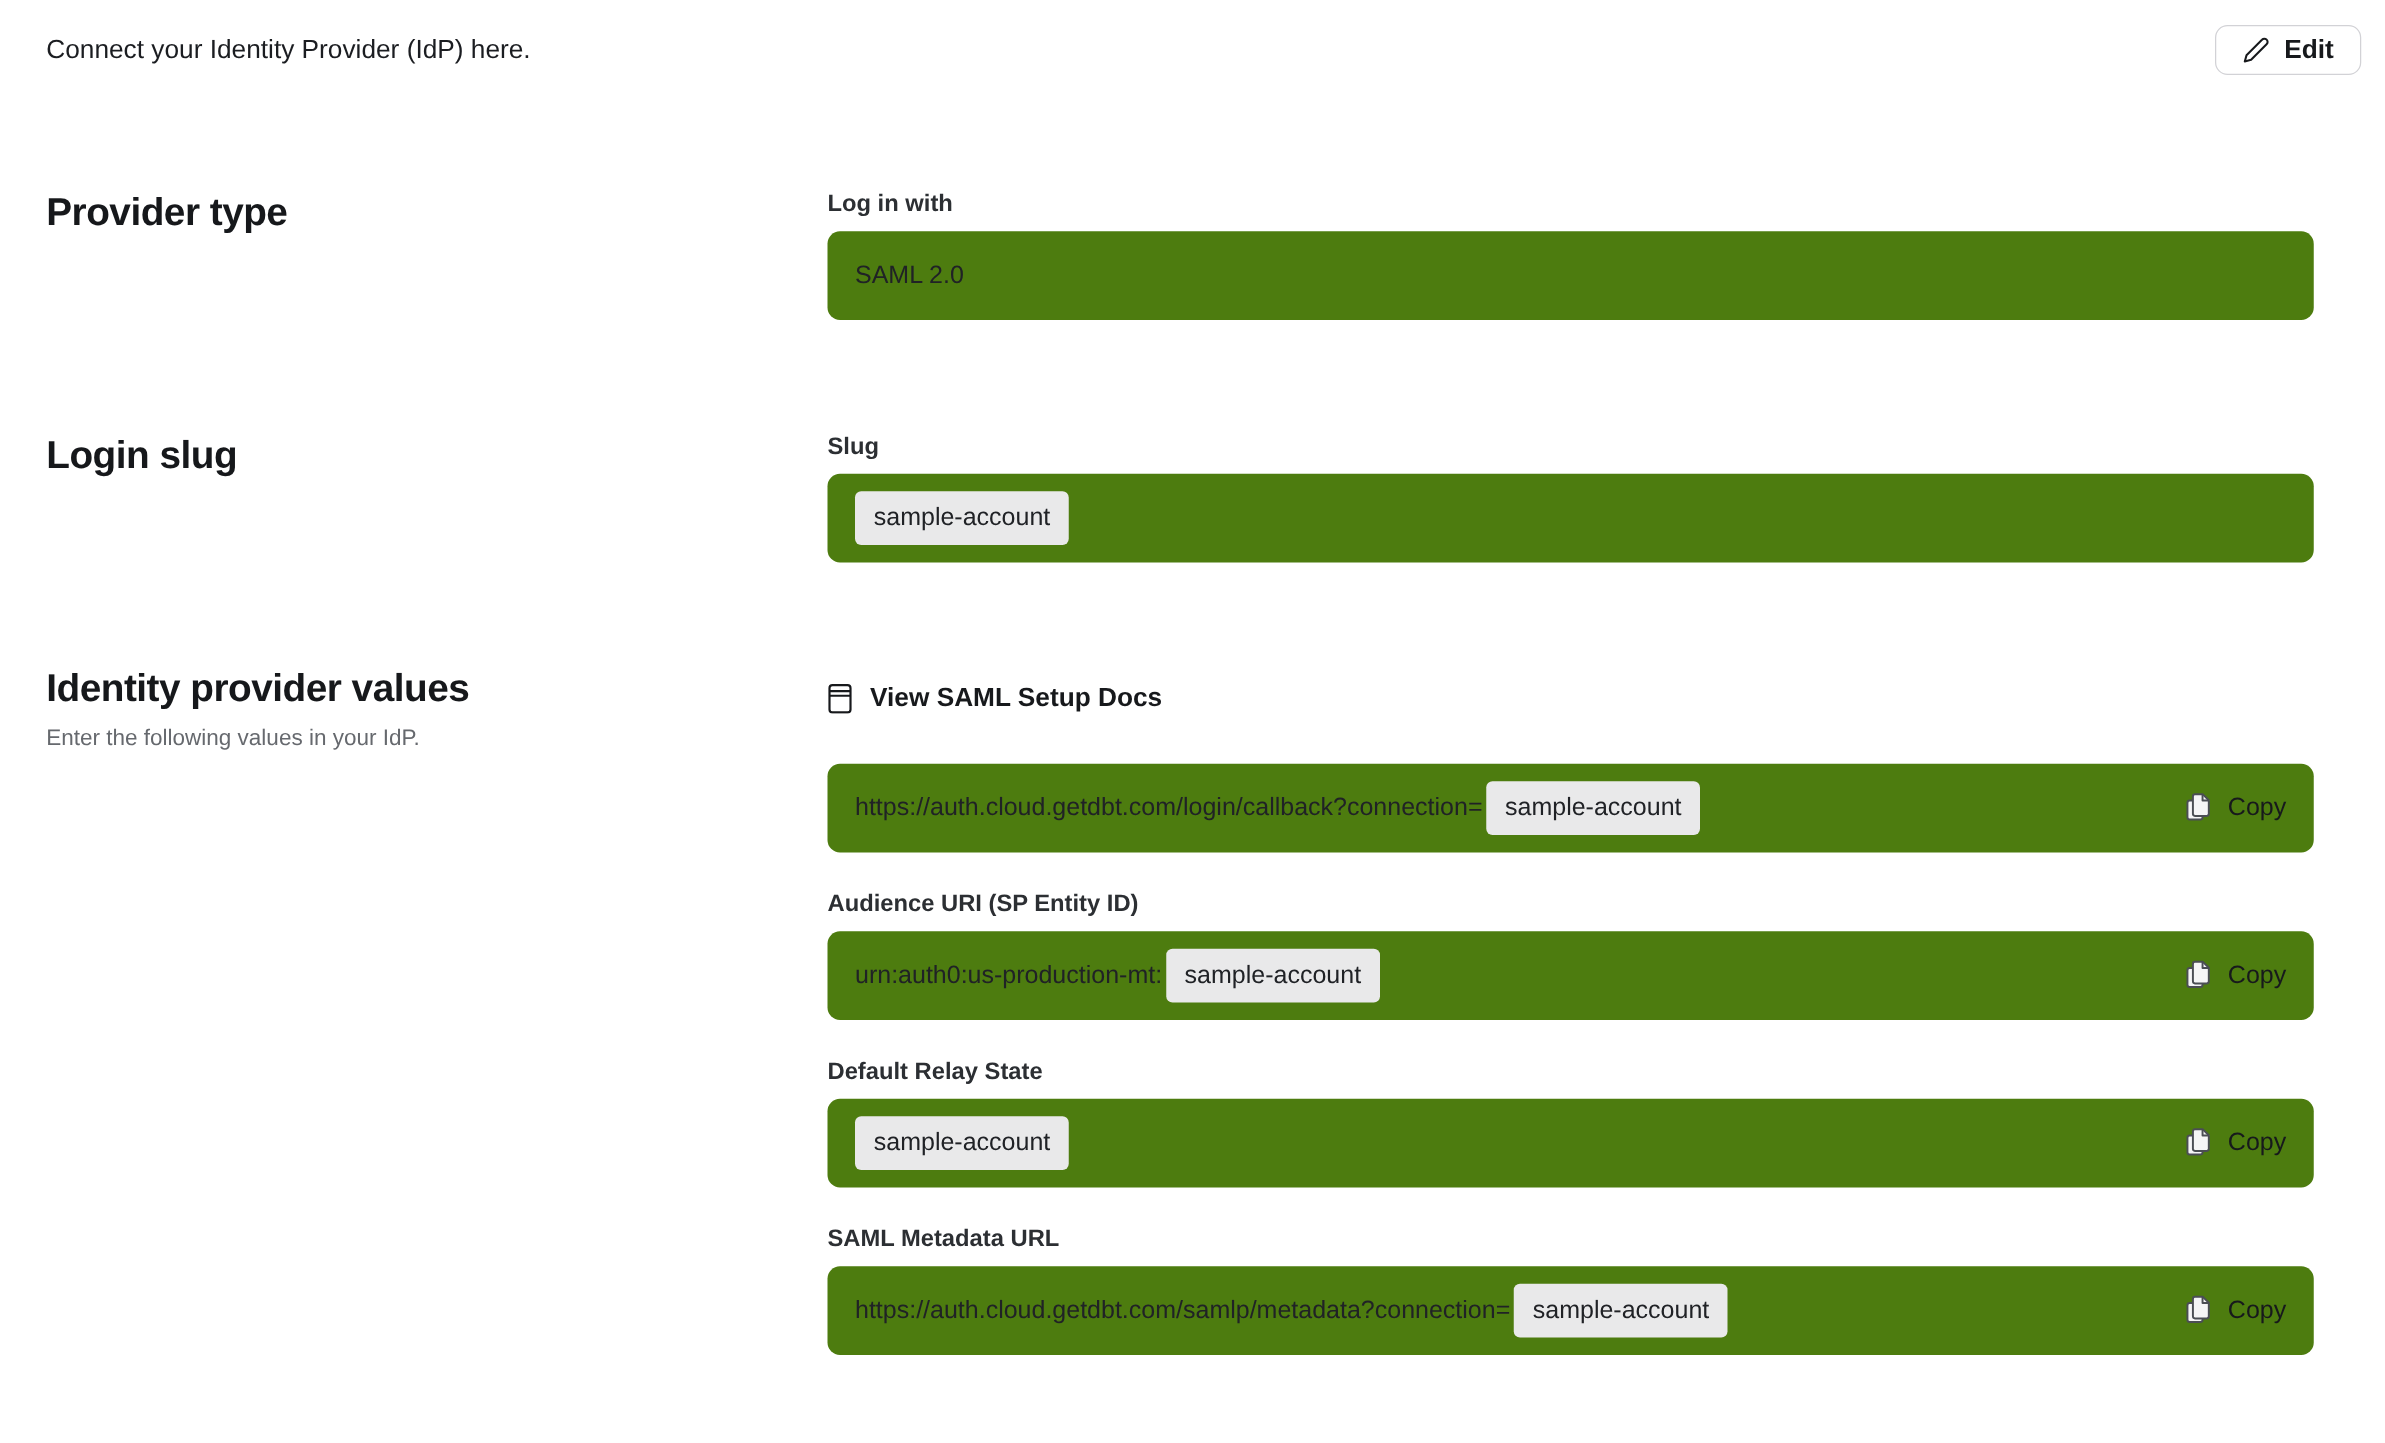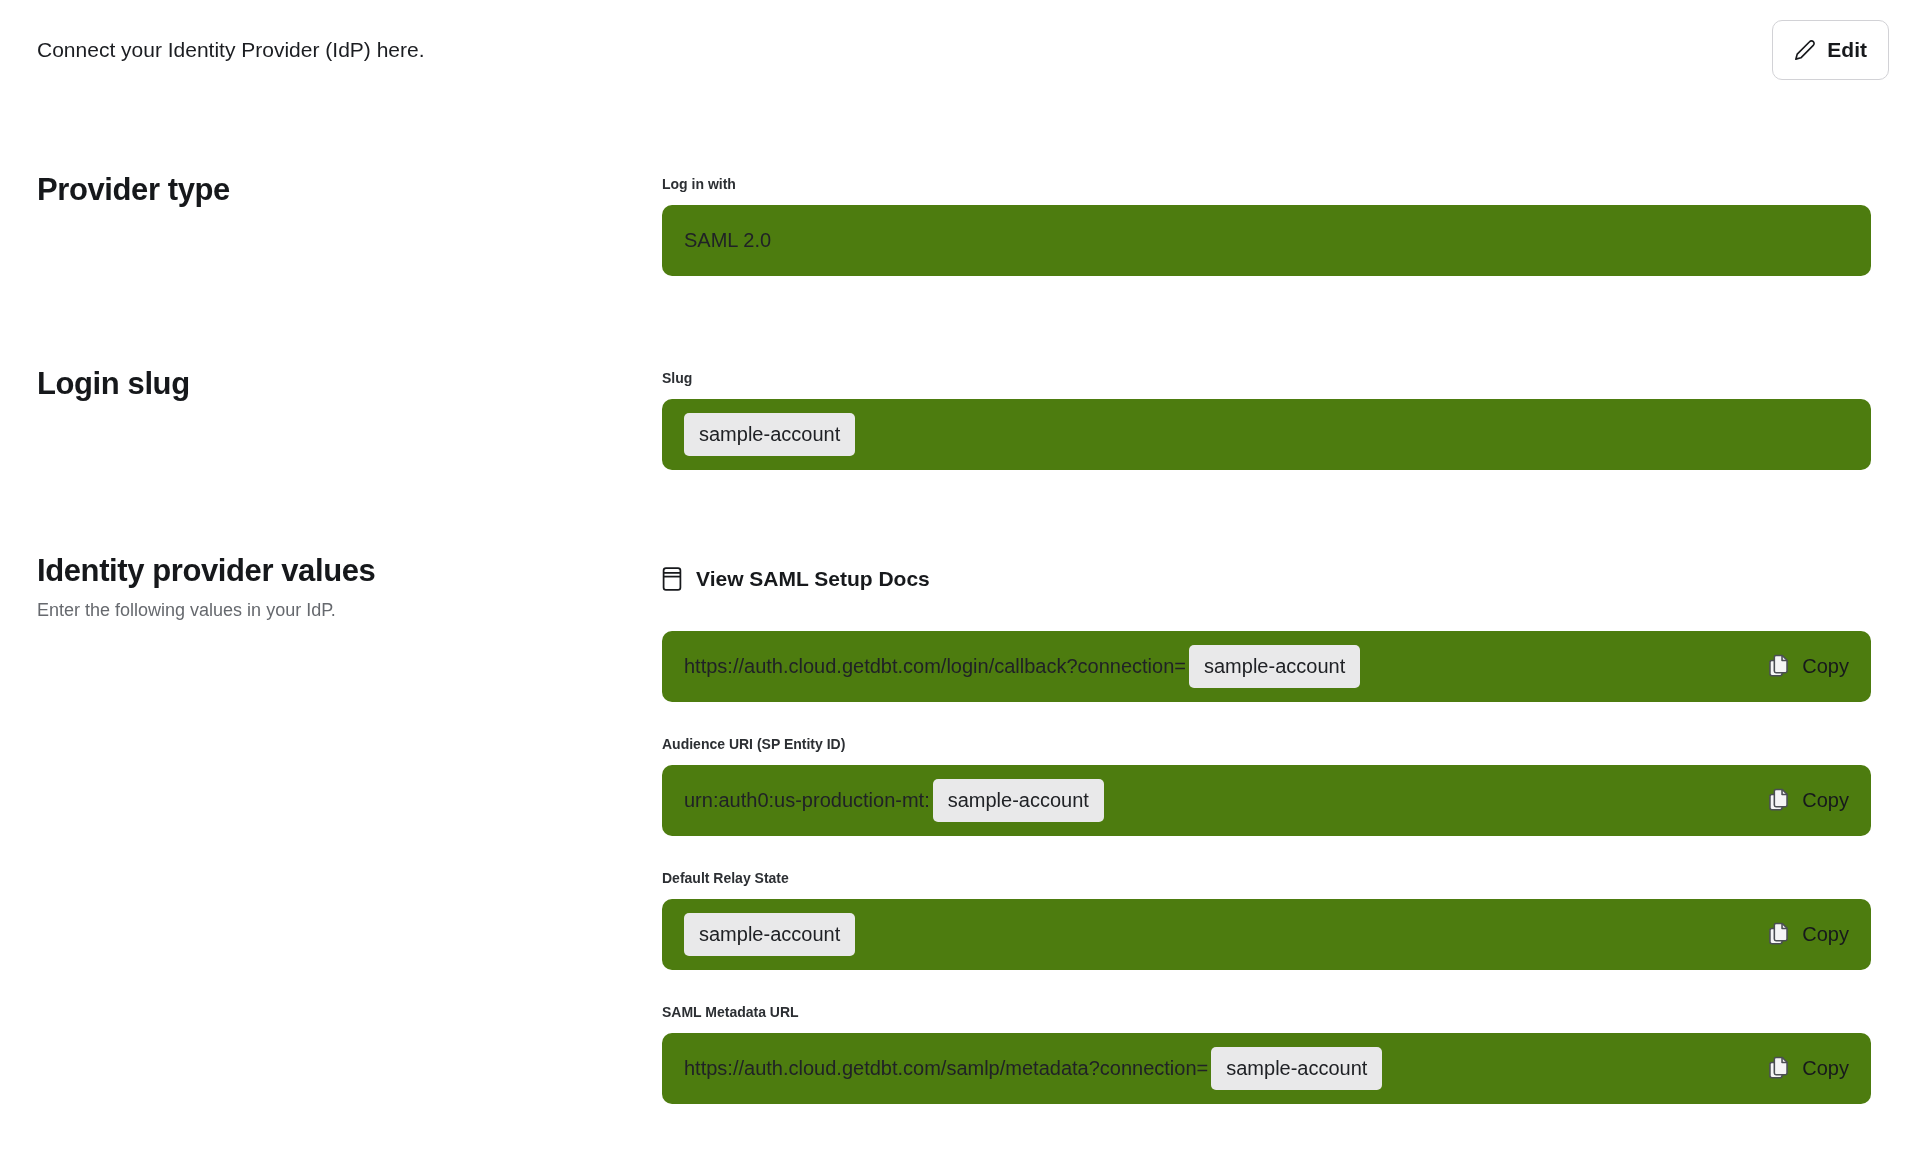--- a/index.html
+++ b/index.html
@@ -24,35 +24,35 @@
     font-size: 21px;
     color: #1b1d21;
   }
   .edit-btn {
     display: flex;
     align-items: center;
     gap: 11px;
     background: #ffffff;
     border: 1px solid #d2d2d6;
     border-radius: 10px;
-    height: 60px;
+    height: 40px;
     padding: 0 21px;
     font-family: "Liberation Sans", sans-serif;
     font-size: 21px;
     font-weight: 600;
     color: #17191c;
     cursor: pointer;
   }
   .edit-btn svg { display: block; }
 
   
   .row {
     display: flex;
     padding-left: 37px;
-    padding-right: 37px;
+    padding-right: 57px;
   }
   .row-provider { margin-top: 92px; }
   .row-slug     { margin-top: 90px; }
   .row-idp      { margin-top: 83px; }
   .col-left  { width: 625px; flex-shrink: 0; }
   .col-right { flex: 1; min-width: 0; }
 
   .section-heading {
     margin: 0;
     font-size: 31px;
@@ -62,21 +62,21 @@
     line-height: 1.15;
   }
   .section-sub {
     margin-top: 11px;
     font-size: 18px;
     color: #66696e;
   }
 
   
   .field-label {
-    font-size: 14px;
+    font-size: 19px;
     font-weight: 600;
     color: #2c2f33;
     line-height: 24px;
     margin-bottom: 9px;
   }
   .field {
     background: #4d7c0f;
     border-radius: 10px;
     height: 71px;
     display: flex;

